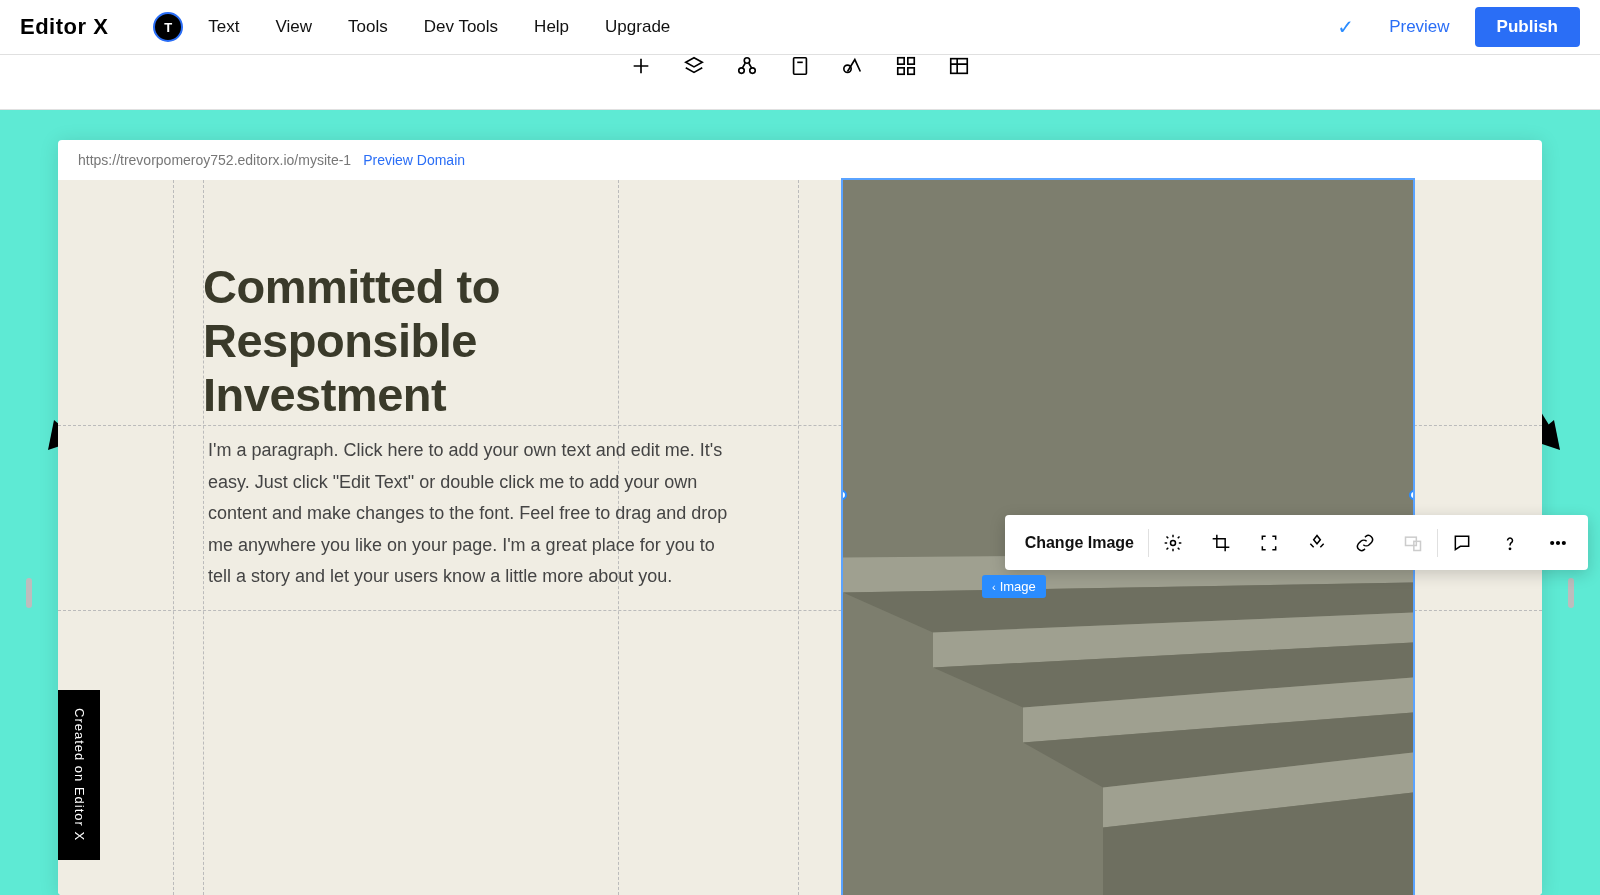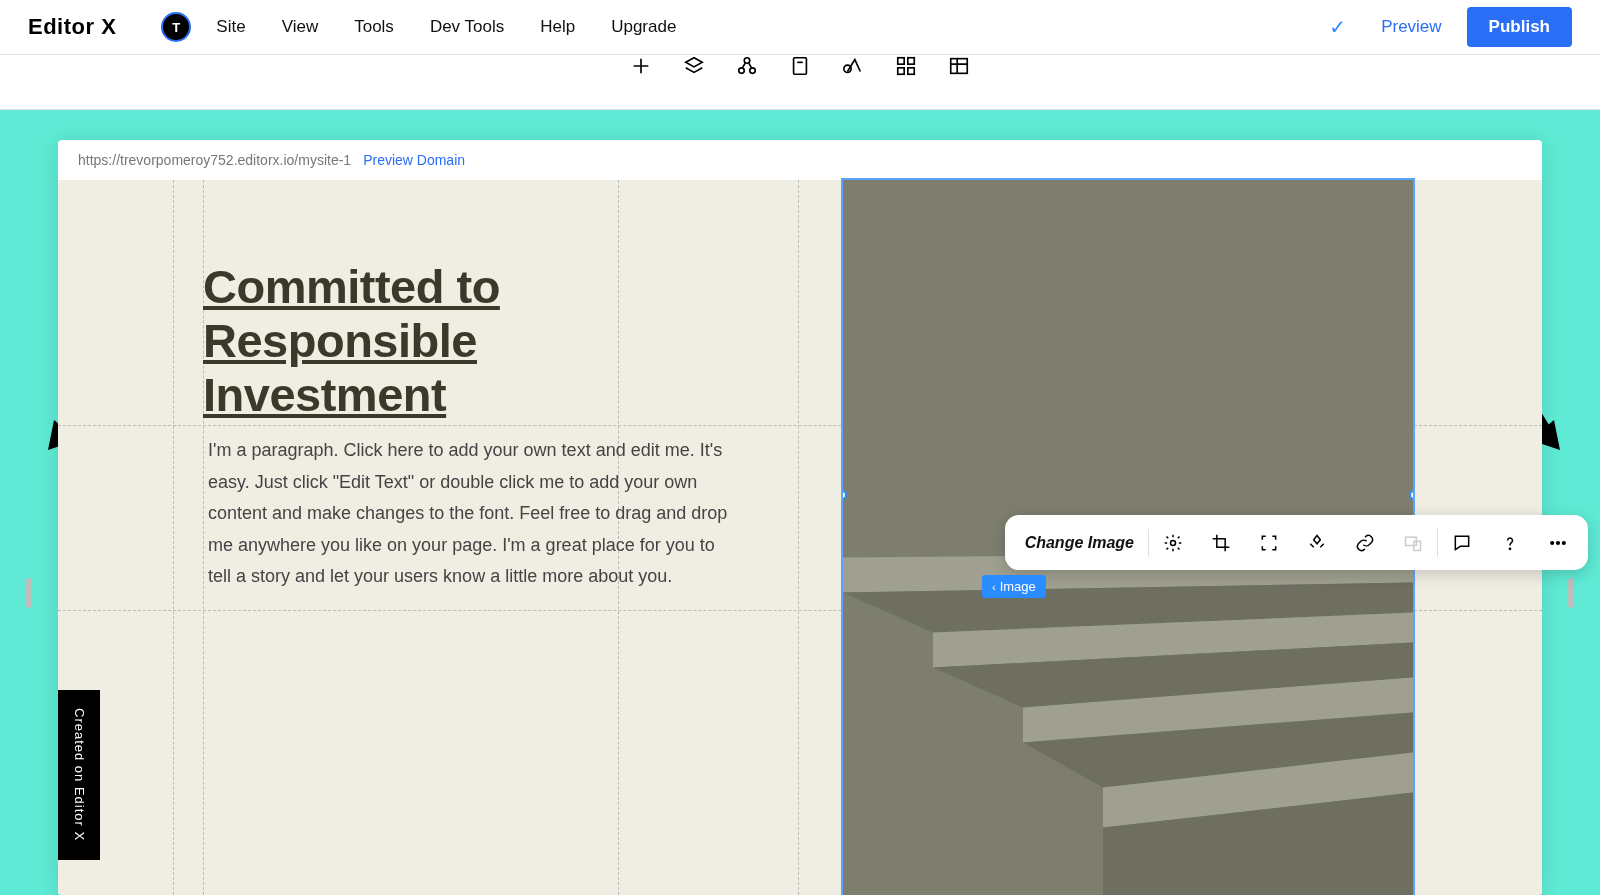--- a/index.html
+++ b/index.html
@@ -1,19 +1,19 @@
 <!DOCTYPE html>
 <html><head>
 <meta charset="utf-8">
 <style>
   *{box-sizing:border-box;margin:0;padding:0;font-family:-apple-system,BlinkMacSystemFont,"Segoe UI",Helvetica,Arial,sans-serif;}
   body{width:1600px;height:895px;overflow:hidden;background:#fff;}
 
   
-  .menubar{height:55px;border-bottom:1px solid #e0e0e0;display:flex;align-items:center;padding:0 28px;}
+  .menubar{height:55px;border-bottom:1px solid #e0e0e0;display:flex;align-items:center;padding:0 20px;}
   .logo{font-size:22px;font-weight:800;letter-spacing:0.5px;margin-right:45px;}
   .avatar-badge{width:30px;height:30px;border-radius:50%;background:#000;border:2px solid #2a6ef6;display:flex;align-items:center;justify-content:center;color:#fff;font-size:13px;font-weight:600;margin-right:25px;}
   .menu-items{display:flex;gap:36px;}
   .menu-items span{font-size:17px;color:#111;cursor:pointer;}
   .menubar-spacer{flex:1;}
   .check{color:#2a8cff;font-size:20px;margin-right:35px;}
   .preview{color:#2a6ef6;font-size:17px;margin-right:25px;cursor:pointer;}
   .publish{background:#2a6ef6;color:#fff;border:none;border-radius:4px;padding:10px 22px;font-size:17px;font-weight:600;cursor:pointer;}
 
   
@@ -49,35 +49,35 @@
   .connect{color:#2a6ef6;margin-left:12px;cursor:pointer;}
   .page-area{position:absolute;top:40px;left:0;right:0;bottom:0;background:#f0ede3;}
 
   
   .guide-v{position:absolute;top:0;bottom:0;border-left:1.4px dashed #bbb;}
   .guide-h{position:absolute;left:0;right:0;border-top:1.4px dashed #bbb;}
   .gv1{left:115px;} .gv2{left:145px;} .gv3{left:560px;} .gv4{left:740px;}
   .gh1{top:245px;} .gh2{top:430px;}
 
   
-  .heading{position:absolute;left:145px;top:80px;font-size:47px;font-weight:800;line-height:1.15;color:#3a3a2a;letter-spacing:-0.5px;text-decoration:underline;}
+  .heading{position:absolute;left:145px;top:80px;font-size:47px;font-weight:800;line-height:1.15;color:#3a3a2a;letter-spacing:-0.5px;}
   .para{position:absolute;left:150px;top:255px;width:530px;font-size:18px;line-height:1.75;color:#444;}
   .img-box{position:absolute;left:785px;top:0;width:570px;bottom:0;outline:2px solid #5aa3ff;overflow:hidden;}
   .img-render{width:100%;height:100%;}
   .stair-bg{fill:#7d7e6e;}
   .stair-step{fill:#9fa090;}
   .stair-side{fill:#6e6f60;}
 
   
   .handle{position:absolute;width:10px;height:10px;background:#fff;border:2px solid #2a8cff;border-radius:50%;}
   .h-ml{left:-6px;top:310px;}
   .h-mr{right:-6px;top:310px;}
 
   
-  .float-tb{position:absolute;top:405px;right:12px;height:55px;background:#fff;border-radius:14px;box-shadow:0 4px 16px rgba(0,0,0,0.18);display:flex;align-items:center;padding:0 6px;font-style:italic;}
+  .float-tb{position:absolute;top:405px;right:12px;height:55px;background:#fff;border-radius:4px;box-shadow:0 4px 16px rgba(0,0,0,0.18);display:flex;align-items:center;padding:0 6px;}
   .ft-btn{padding:0 14px;height:100%;display:flex;align-items:center;justify-content:center;cursor:pointer;}
   .ft-btn.main{font-size:16px;font-weight:700;color:#111;}
   .ft-btn svg{width:20px;height:20px;fill:none;stroke:#000;stroke-width:1.8;}
   .ft-btn.muted svg{stroke:#ccc;}
   .ft-sep{width:1px;height:28px;background:#e0e0e0;}
 
   
   .bc-chip{position:absolute;top:465px;left:982px;background:#2a8cff;color:#fff;font-size:13px;padding:4px 10px;border-radius:3px;display:flex;align-items:center;gap:4px;}
   .bc-chip .car{font-size:11px;}
 
@@ -95,21 +95,21 @@
   
   .made-tag{position:absolute;left:58px;top:580px;width:42px;height:170px;background:#000;color:#fff;font-size:13px;writing-mode:vertical-rl;display:flex;align-items:center;justify-content:center;letter-spacing:1px;}
 </style>
 </head>
 <body>
 
 <div class="menubar">
   <div class="logo">Editor X</div>
   <div class="avatar-badge">T</div>
   <div class="menu-items">
-    <span>Site</span>
+    <span>Text</span>
     <span>View</span>
     <span>Tools</span>
     <span>Dev Tools</span>
     <span>Help</span>
     <span>Upgrade</span>
   </div>
   <div class="menubar-spacer"></div>
   <div class="check">✓</div>
   <span class="preview">Preview</span>
   <button class="publish">Publish</button>

